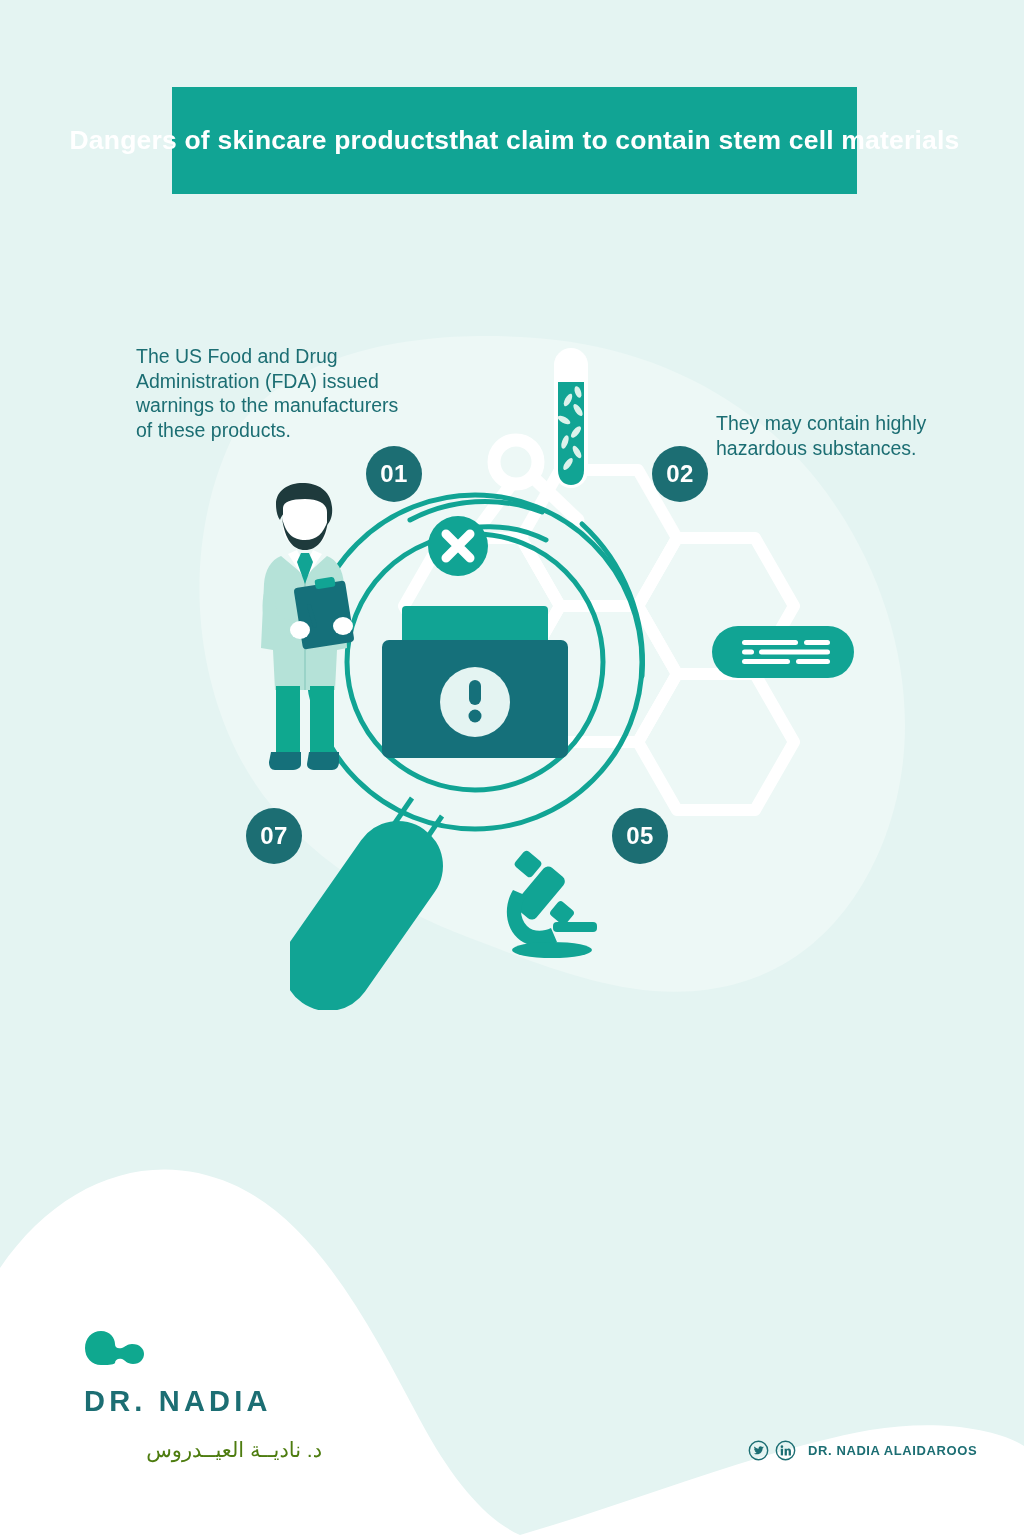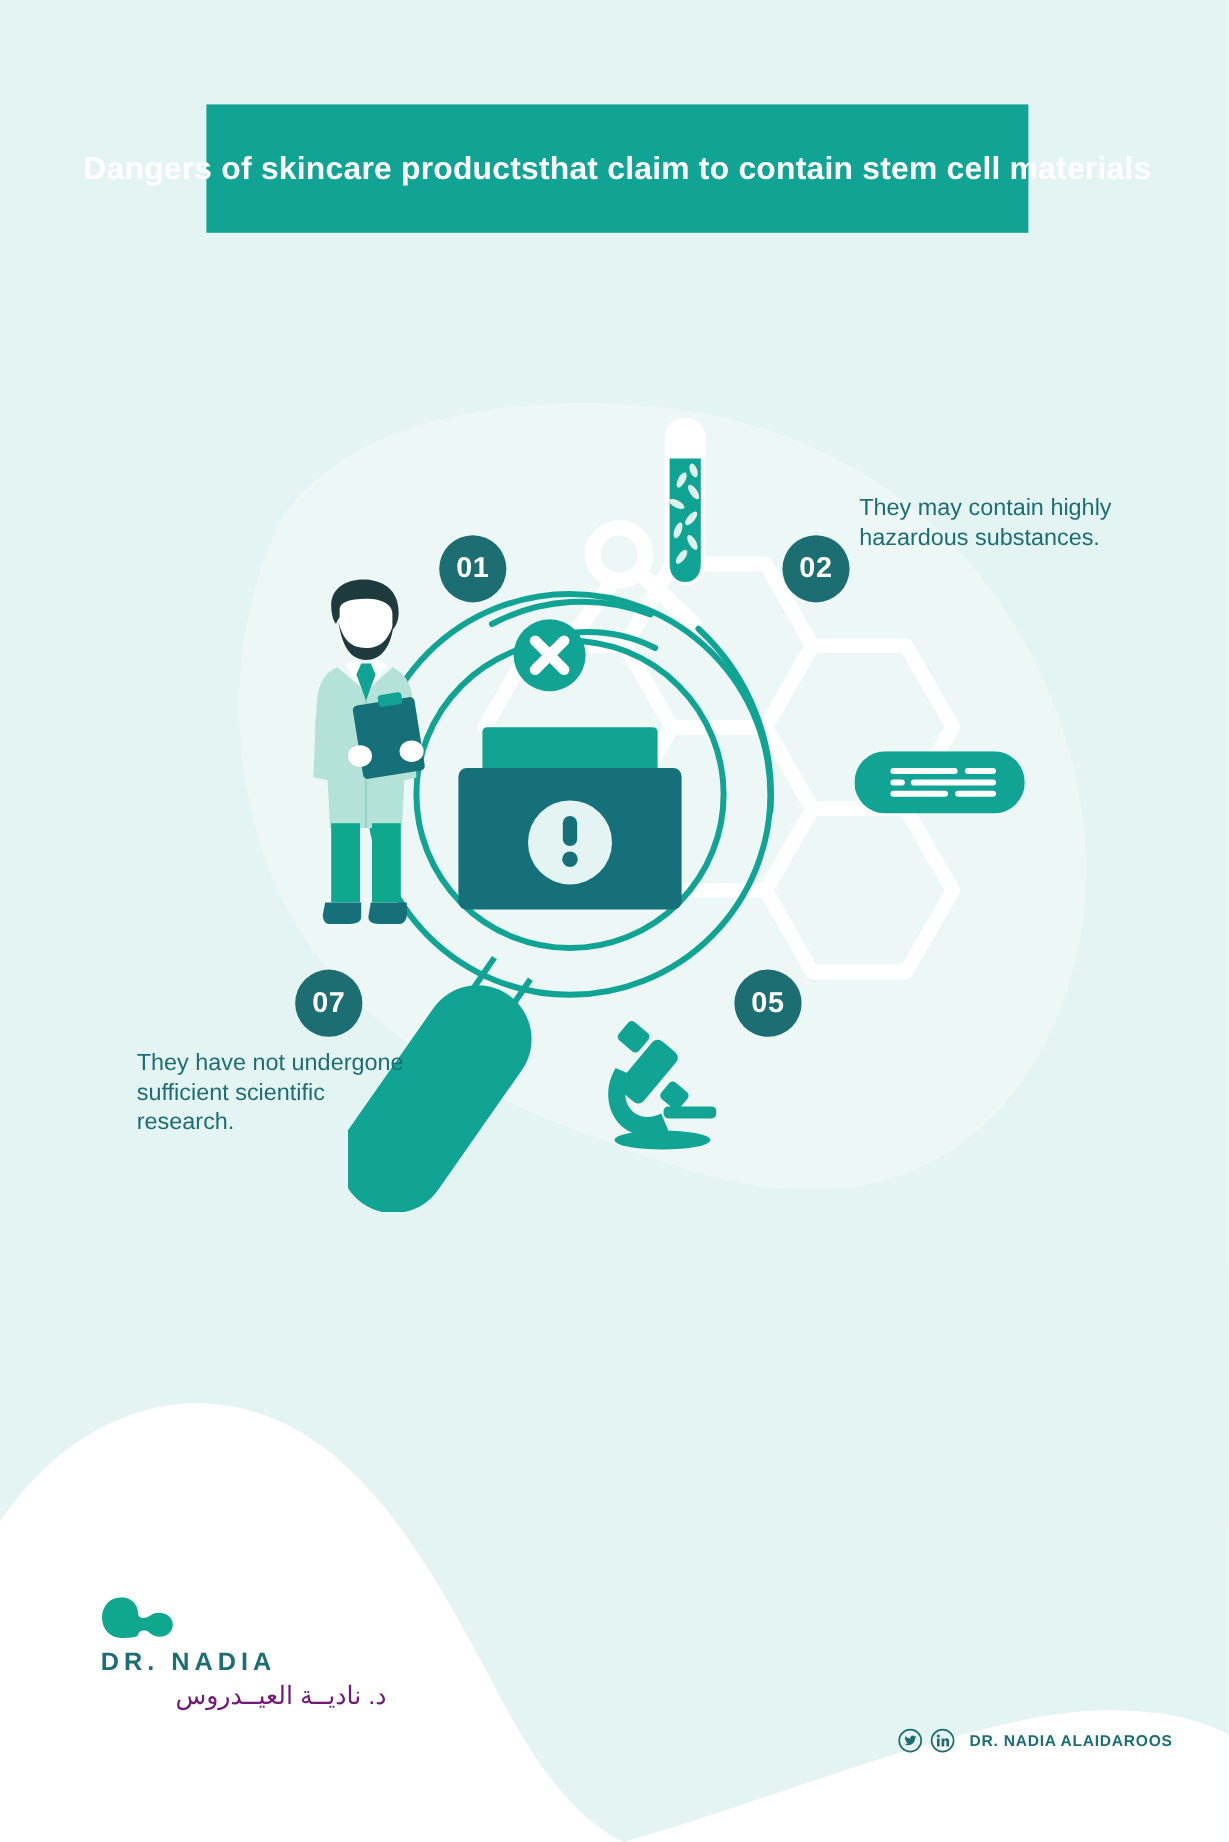--- a/index.html
+++ b/index.html
@@ -76,30 +76,30 @@
   }
   #fact-1 { left: 136px; top: 344px; width: 268px; }
   #fact-2 { left: 716px; top: 385px; width: 220px; margin-top: 26px; }
   #fact-3 { left: 114px; top: 874px; width: 230px; }
   #fact-4 { left: 691px; top: 834px; width: 200px; }
 
   
   #logo-block { position: absolute; left: 84px; top: 1331px; z-index: 8; }
   #logo-mark { width: 70px; height: 34px; display: block; }
   #logo-name {
-    margin-top: 6px;
+    margin-top: 16px;
     color: #1C6E73;
-    font-size: 21px;
+    font-size: 29px;
     font-weight: bold;
     letter-spacing: 4.2px;
     line-height: 1.42;
   }
   #logo-arabic {
-    margin-top: 0;
-    color: #701a75;
+    margin-top: 16px;
+    color: #4d7c0f;
     font-size: 21px;
     direction: rtl;
     text-align: right;
     width: 238px;
     letter-spacing: 0px;
   }
 
   #social-block {
     position: absolute;
     left: 748px;
@@ -263,22 +263,22 @@
       <rect x="30" y="33" width="48" height="5" rx="2.5"></rect>
       <rect x="84" y="33" width="34" height="5" rx="2.5"></rect>
     </g>
   </svg>
 
   <div class="badge" id="badge-01">01</div>
   <div class="badge" id="badge-02">02</div>
   <div class="badge" id="badge-03">07</div>
   <div class="badge" id="badge-04">05</div>
 
+  <div class="fact" id="fact-1">The US Food and Drug Administration (FDA) issued warnings to the manufacturers of these products.</div>
   <div class="fact" id="fact-2">They may contain highly hazardous substances.</div>
-  <div class="fact" id="fact-3">They have not undergone sufficient scientific research.</div>
 
   <div id="logo-block">
     <svg id="logo-mark" viewBox="0 0 70 34">
       <path fill="#0FA88F" d="M17,0 C26,0 31,7 31,13 C31,17 34,18 38,17 C41,16 43,13 48,13
                C56,13 60,18 60,23 C60,28 56,33 49,33 C43,33 41,29 38,28
                C34,27 31,29 31,32 C29,34 23,34 17,34 C8,34 1,27 1,17 C1,7 8,0 17,0 Z"></path>
     </svg>
     <div id="logo-name">
       <div>DR. NADIA</div>
     </div>

